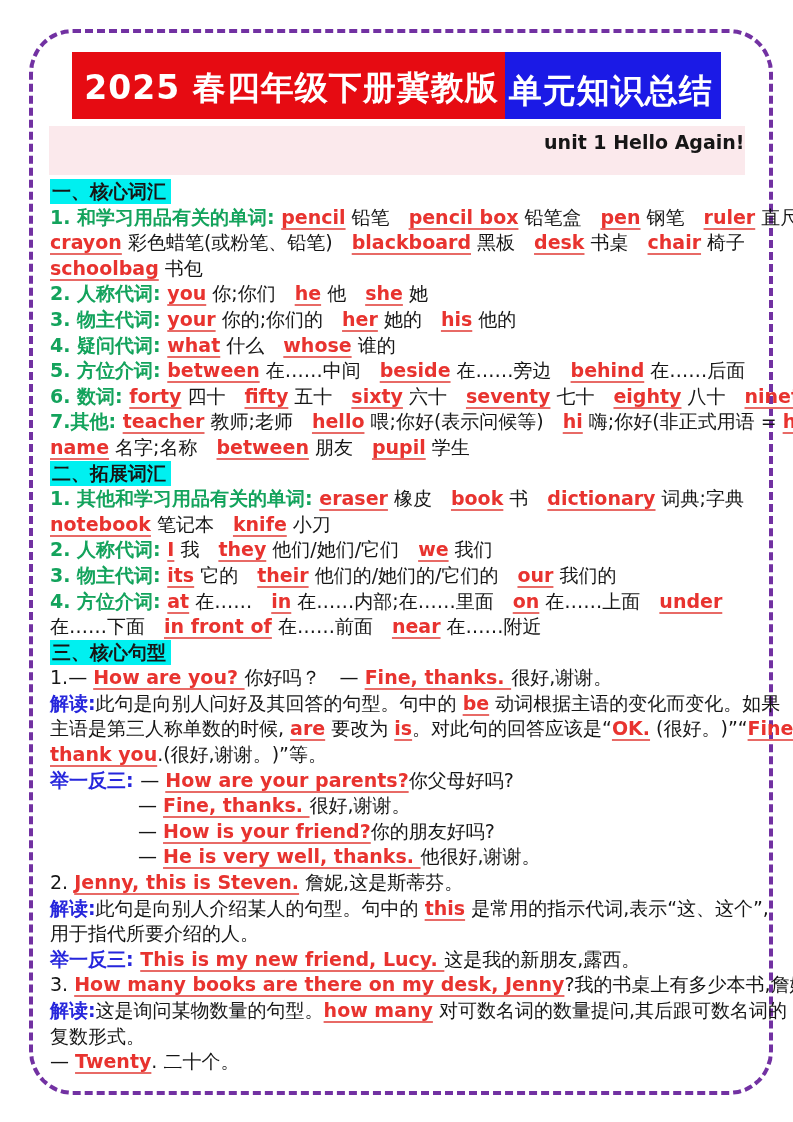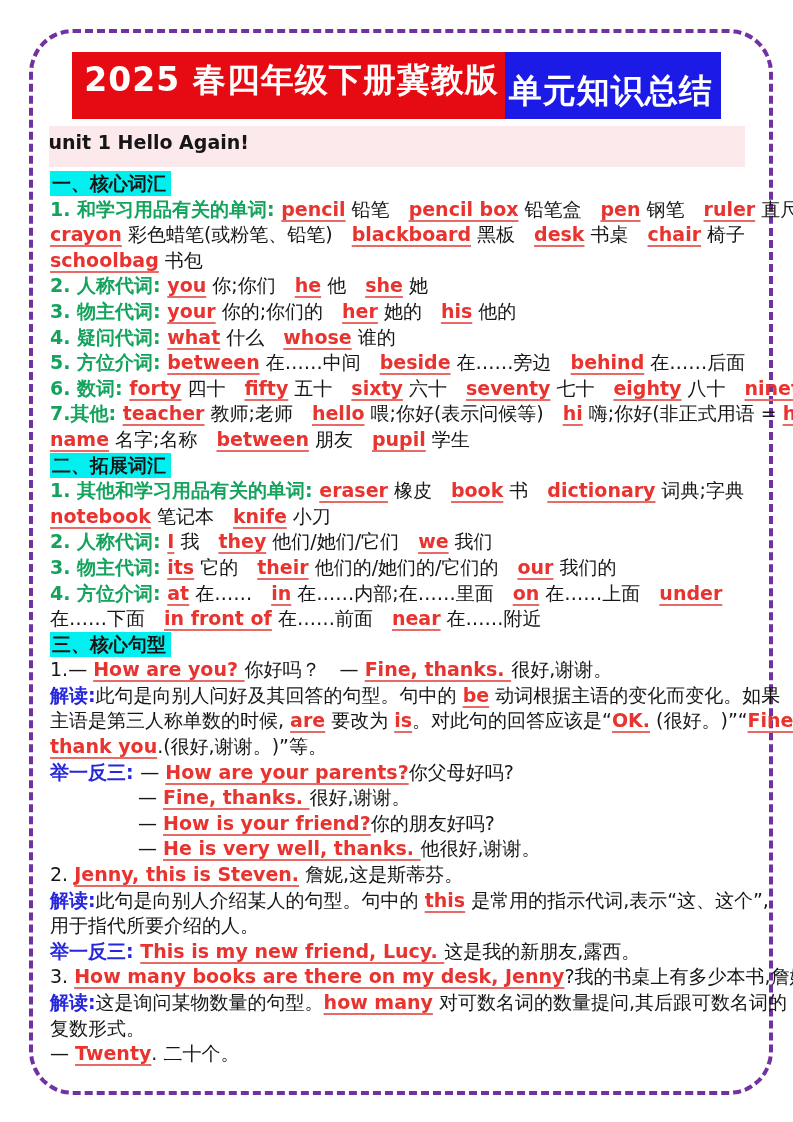--- a/index.html
+++ b/index.html
@@ -23,26 +23,26 @@
   .page{position:relative;width:793px;height:1122px;overflow:hidden;background:#fff;}
   .page-border{
     position:absolute;left:29px;top:29px;width:744px;height:1066px;
     border:4px dashed var(--border-purple);
     border-radius:44px;box-sizing:border-box;pointer-events:none;
   }
   .title-row{
     position:relative;margin:52px 0 0 0;display:flex;justify-content:center;
     font-weight:bold;font-size:33px;line-height:44px;letter-spacing:1px;
   }
-  .title-left{background:var(--title-red-bg);color:#fff;padding:6px 6px 6px 12px;}
+  .title-left{background:var(--title-red-bg);color:#fff;padding:14px 6px 6px 12px;}
   .title-right{background:var(--title-blue-bg);color:#fff;padding:17px 8px 6px 4px;}
   .unit-banner{
-    width:696px;height:41px;margin:7px auto 0;
+    width:696px;height:49px;margin:7px auto 0;
     background:var(--banner-pink-bg);color:var(--black);
-    text-align:left;font-size:19px;font-weight:bold;line-height:33px;
+    text-align:right;font-size:19px;font-weight:bold;line-height:33px;
   }
   .content{
     position:relative;margin:4px 46px 0 50px;
     font-size:19px;line-height:25.6px;color:var(--black);
   }
   .line{white-space:nowrap;}
   .line.indent{padding-left:88px;}
   .section-hl{
     background:var(--section-cyan-bg);color:var(--black);
     font-weight:bold;padding:1px 5px 2px 2px;

